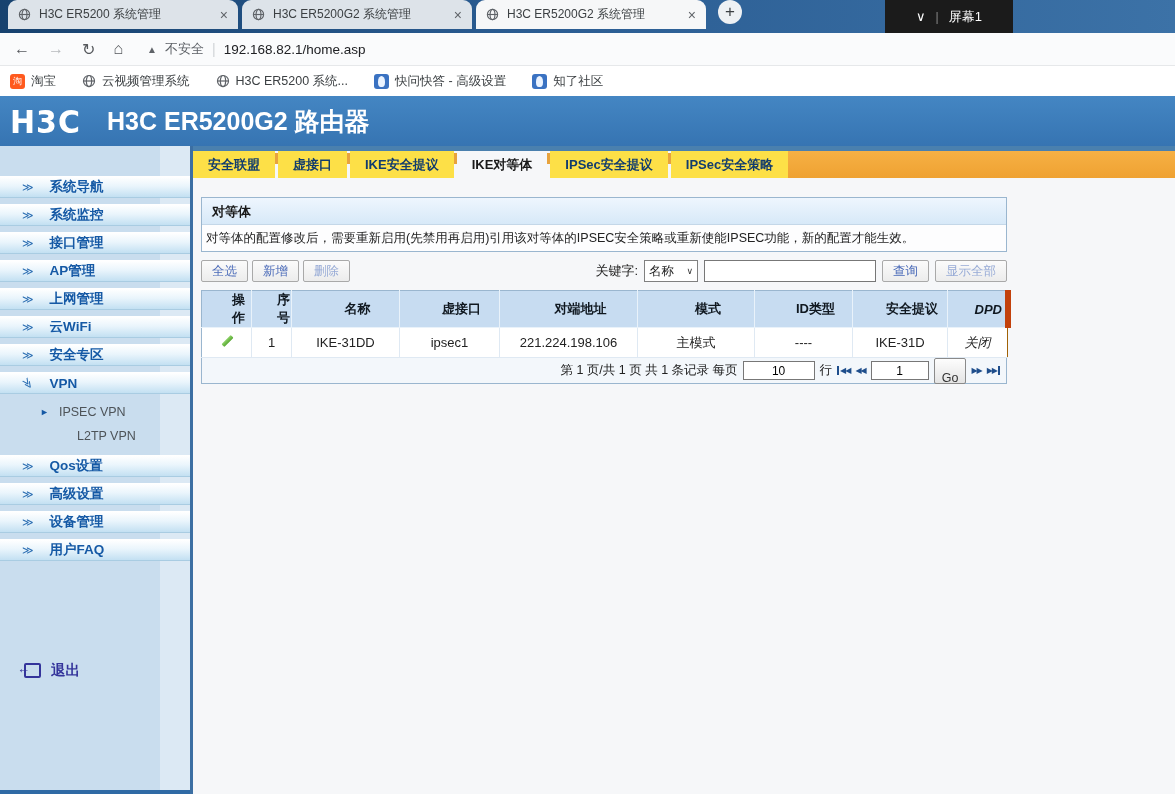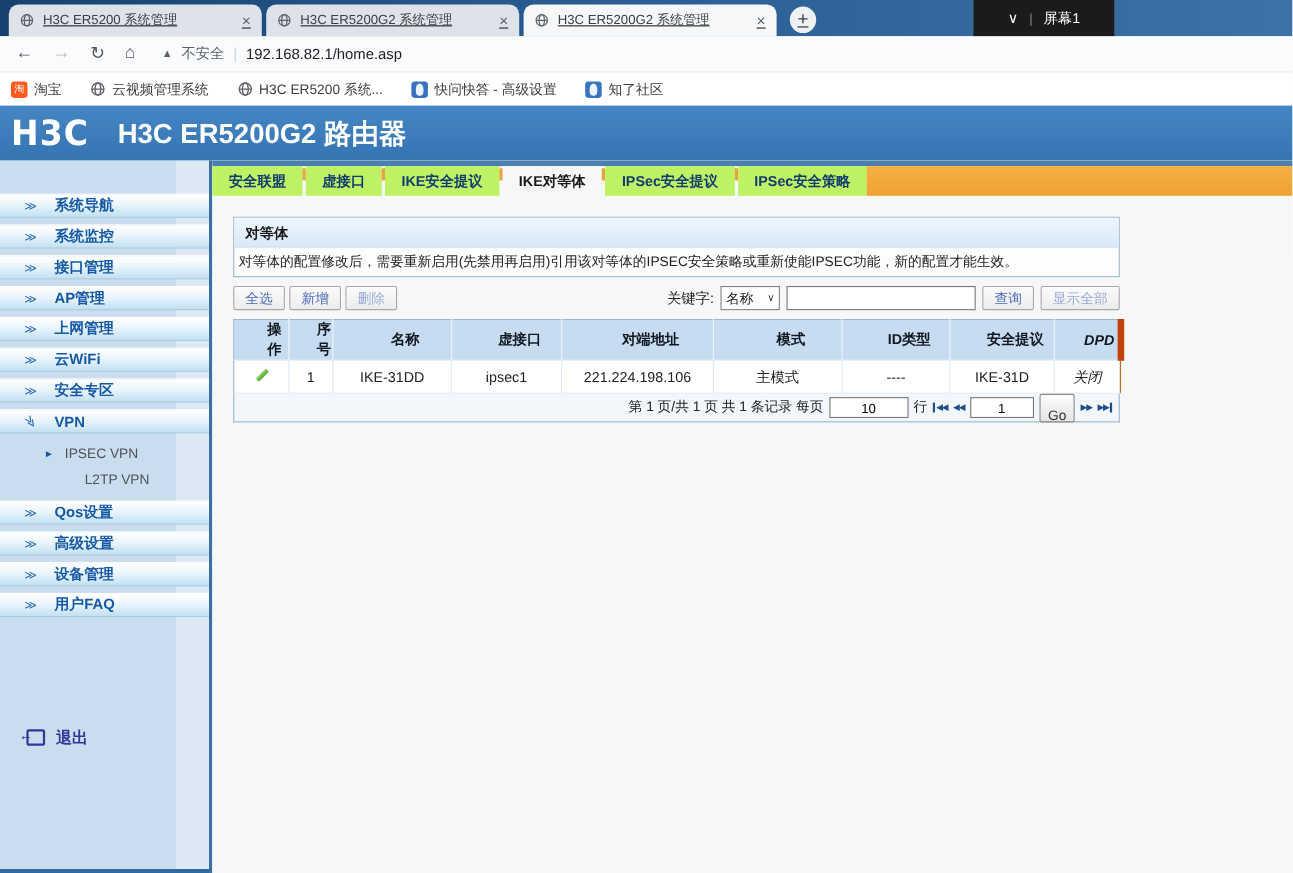--- a/index.html
+++ b/index.html
@@ -4,21 +4,21 @@
 <style>
   * { box-sizing: border-box; margin: 0; padding: 0; }
   html,body { width:1175px; height:794px; }
   body {
     font-family:"Liberation Sans","DejaVu Sans",sans-serif;
     position:relative; overflow:hidden; background:#fff; font-size:13px; color:#222;
   }
   
   .tabstrip { position:absolute; left:0; top:0; width:1175px; height:33px;
     background:linear-gradient(90deg,#17426f 0%,#2a5c92 45%,#3c72a7 100%);
-    display:flex; align-items:flex-end; padding-left:8px;text-decoration:underline; }
+    display:flex; padding-left:8px; }
   .btab { width:230px; height:29px; border-radius:9px 9px 0 0; display:flex; align-items:center;
     gap:8px; padding:0 10px; margin-right:4px; background:#dde3e9; }
   .btab.active { background:#f6f7f8; }
   .btab-title { flex:1; font-size:12px; color:#3c4043; white-space:nowrap; overflow:hidden; text-overflow:ellipsis; }
   .btab-close { font-size:14px; color:#5f6368; line-height:1; cursor:default; }
   .newtab { width:24px; height:24px; border-radius:50%; background:#eef1f4; color:#3c4043;
     display:flex; align-items:center; justify-content:center; font-size:17px; margin:0 0 3px 8px; }
   .screen-overlay { position:absolute; left:885px; top:0; width:128px; height:33px; background:#1b1b1b;
     color:#fff; display:flex; align-items:center; justify-content:center; gap:10px; font-size:13px; }
   .screen-overlay .sep { color:#8a8a8a; font-size:12px; }
@@ -61,26 +61,26 @@
   .subitem { height:24px; display:flex; align-items:center; padding-left:40px; font-size:12.5px; color:#4d5358; }
   .subitem .sarrow { color:#1559a5; font-size:9px; margin-right:10px; }
   .subitem.nosel { padding-left:77px; }
   .logout { position:absolute; left:24px; top:515px; display:flex; align-items:center; gap:10px; }
   .logout-ic { width:17px; height:15px; border:2px solid #34349b; border-radius:2px; position:relative; }
   .logout-ic .la { position:absolute; left:-9px; top:-4px; color:#34349b; font-size:13px; font-weight:bold; }
   .logout-label { color:#34349b; font-weight:bold; font-size:14.5px; }
   
   .main { position:absolute; left:193px; top:146px; right:0; bottom:0; background:#f6f7f9; }
   .navrow { height:32px; border-top:5px solid #4a80ae; display:flex; align-items:stretch; }
-  .ntab { display:flex; align-items:center; padding:0 15px; background:#bef264; color:#123c6d;
+  .ntab { display:flex; align-items:center; padding:0 15px; background:#fde047; color:#123c6d;
     font-weight:bold; font-size:13px; }
   .ntab.active { background:#f6f7f9; color:#1a1a1a; }
   .tick { width:3px; height:11px; background:#e8a33d; margin-top:2px; }
   .orange-fill { flex:1; background:linear-gradient(180deg,#f6b044 0%,#efa232 100%); }
-  .panel-wrap { margin:19px 0 0 19px; width:806px; }
+  .panel-wrap { margin:19px 0 0 8px; width:806px; }
   .panel-box { border:1px solid #9ab6cf; background:#fdfdfe; }
   .panel-title { height:27px; line-height:27px; padding-left:10px; font-weight:bold; font-size:13px; color:#1a1a1a;
     background:linear-gradient(180deg,#eef6fe 0%,#d7e9f8 100%); border-bottom:1px solid #c4d7e8; }
   .panel-desc { min-height:26px; line-height:26px; padding-left:4px; font-size:12.5px; color:#222; }
   .ctrlrow { margin-top:7px; height:24px; display:flex; align-items:center; }
   .btn { height:22px; padding:0 10px; margin-right:4px; background:linear-gradient(180deg,#fbfbfb,#ececec);
     border:1px solid #a9a9a9; border-radius:2px; color:#4a6ab8; font-size:12.5px; }
   .btn.dim { color:#97abd6; }
   .ctrl-right { margin-left:auto; display:flex; align-items:center; gap:6px; }
   .kw-label { font-size:13px; color:#222; }

